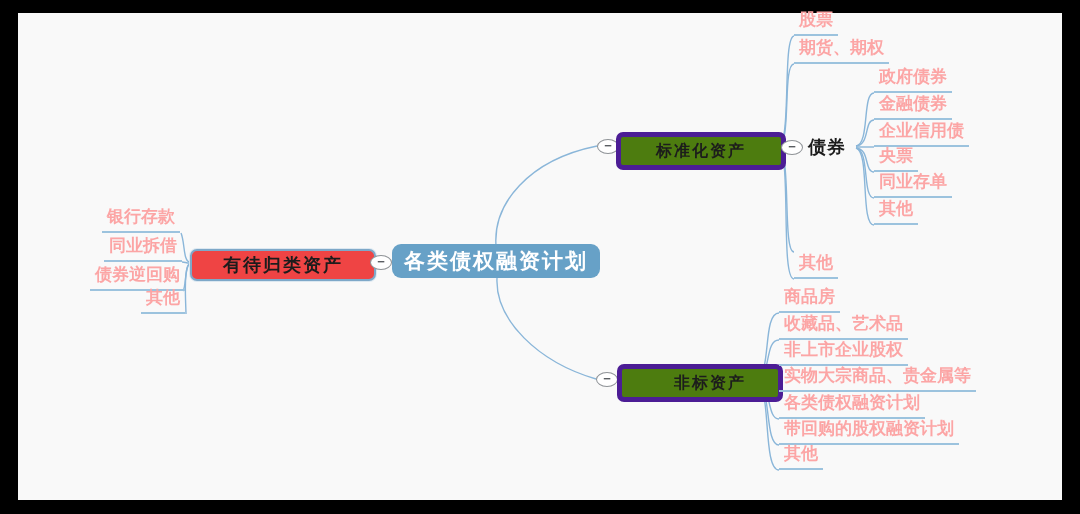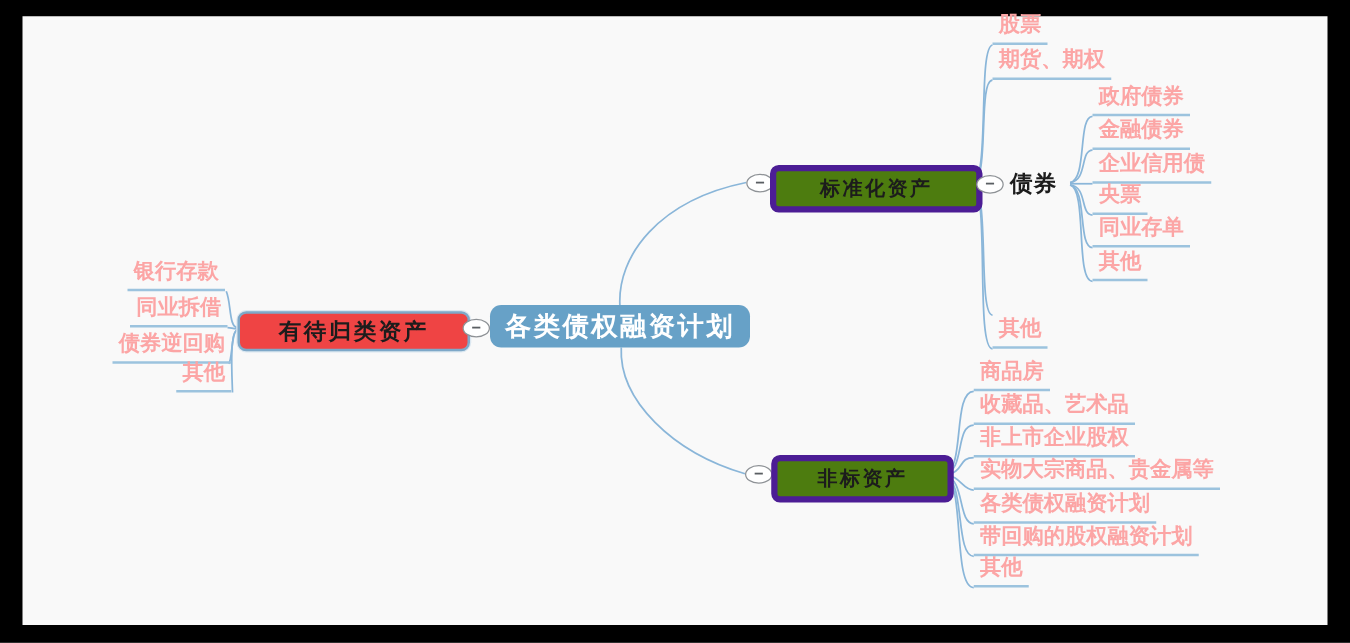--- a/index.html
+++ b/index.html
@@ -35,21 +35,21 @@
   }
   .box-pending{
     left:190px; top:249px; width:182px; height:28px;
     background:#ef4444; border:2px solid #7ea8c8;
     box-shadow:0 0 0 1px #dce8f1; font-size:18px;
   }
   .box-branch{
     background:#4d7c0f; border:5px solid #4c1d95; font-size:16px;
   }
   .box-standard{ left:616px; top:132px; width:160px; height:28px; }
-  .box-nonstandard{ left:617px; top:364px; width:136px; height:28px; }
+  .box-nonstandard{ left:617px; top:364px; width:136px; height:28px;padding-left:20px; }
   .center-node{
     position:absolute; left:392px; top:244px; width:208px; height:34px;
     display:flex; align-items:center; justify-content:center;
     background:#67a1c7; border-radius:9px;
     color:#fff; font-size:21px; font-weight:bold; letter-spacing:2px;
     white-space:nowrap;
   }
   .collapse{
     position:absolute; width:22px; height:15px;
     background:#fff; border:1.5px solid #8e9296; border-radius:50%;

